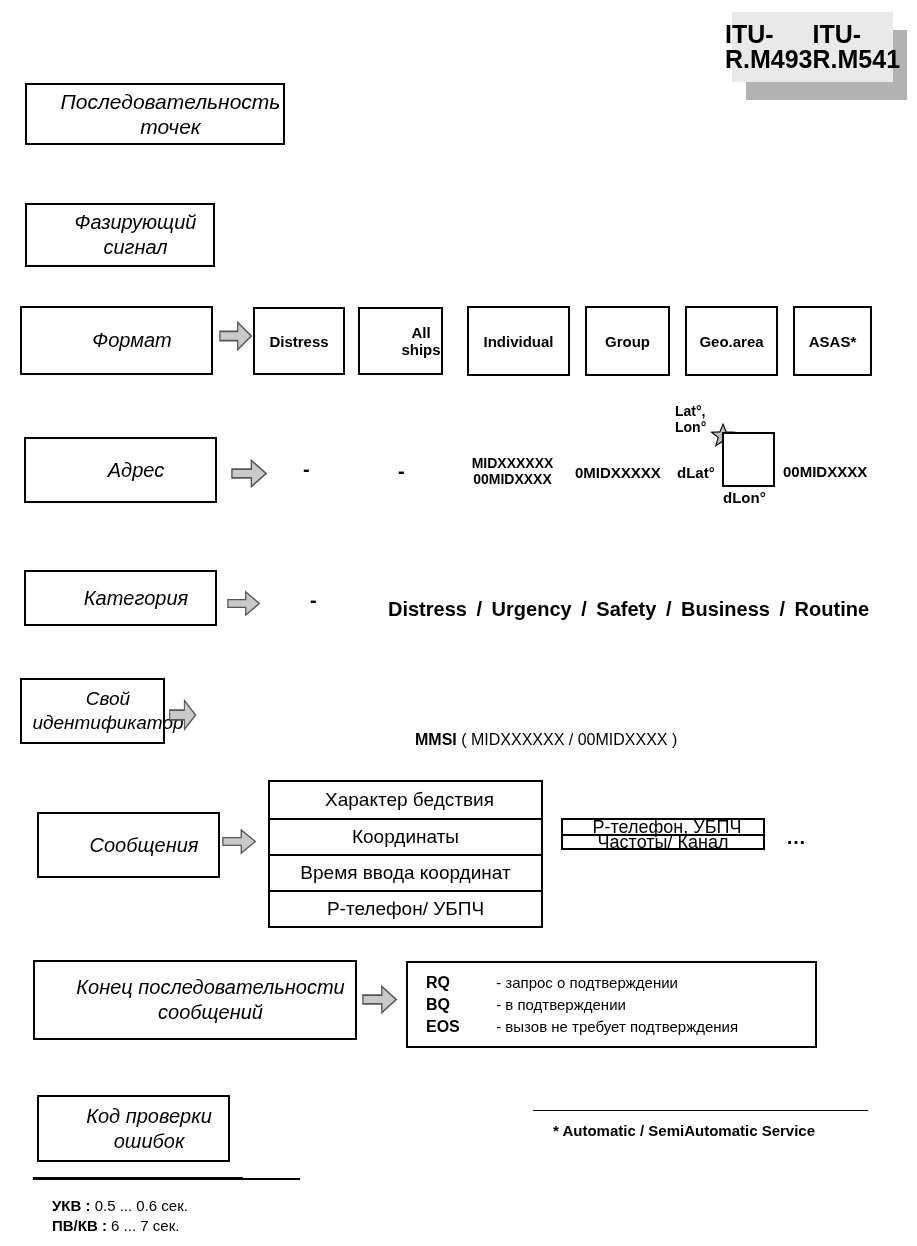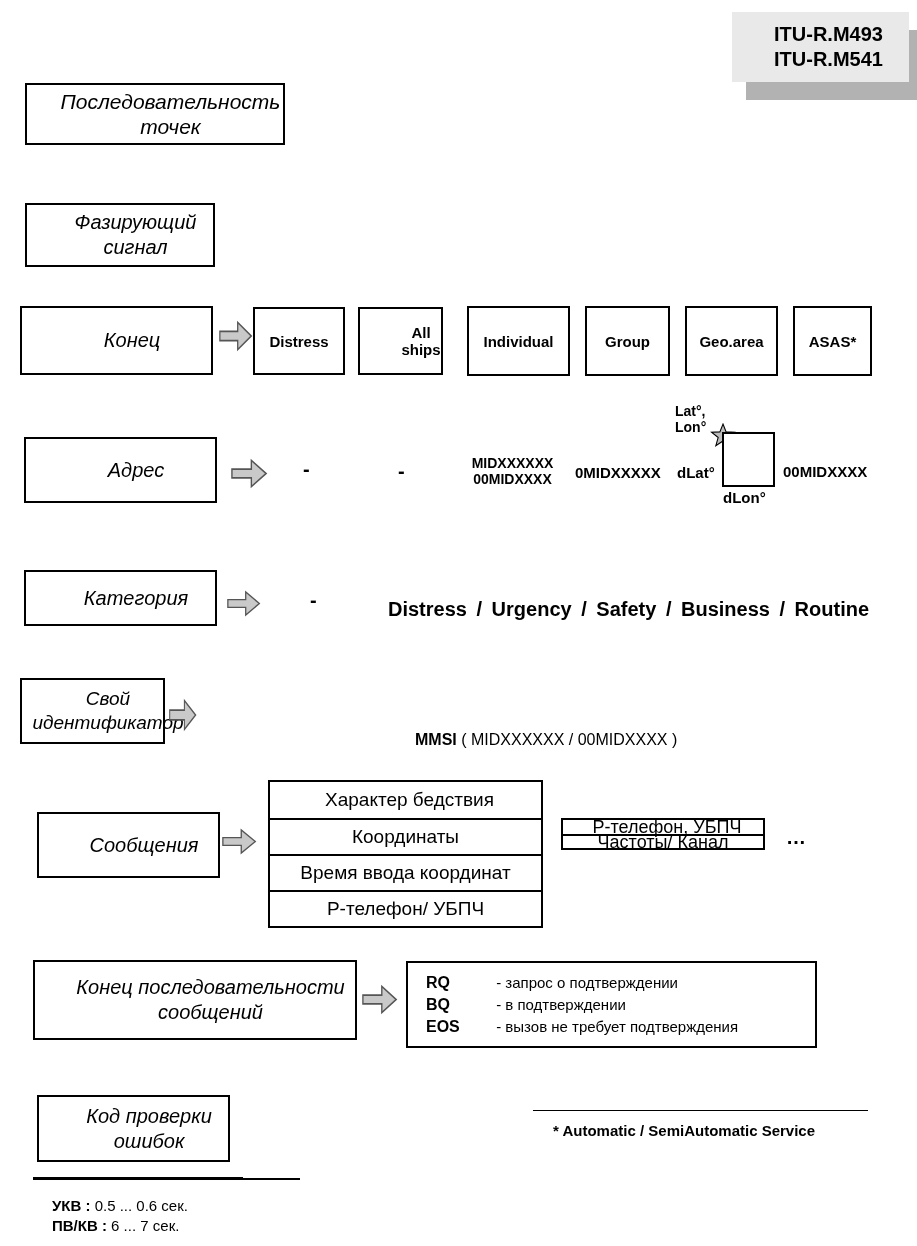--- a/index.html
+++ b/index.html
@@ -18,22 +18,22 @@
   .stage-sm { font-size:19px; line-height:24px; }
   .opt  { font-weight:bold; font-size:15px; }
   .lbl-b { font-weight:bold; }
   .b14 { font-weight:bold; font-size:14px; line-height:16px; }
   .b15 { font-weight:bold; font-size:15px; }
   .dash { position:absolute; font-weight:bold; font-size:20px; }
   .arrow { position:absolute; }
   .itu {
     position:absolute; left:732px; top:12px; width:161px; height:70px;
     background:#e9e9e9; box-shadow:14px 18px 0 #b2b2b2;
-    display:flex; flex-direction:column; align-items:center; justify-content:center;
-    font-weight:bold; font-size:20px; line-height:25px;padding-left:16px;
+    display:flex; flex-direction:row; align-items:center; justify-content:center;
+    font-weight:bold; font-size:25px; line-height:25px;
   }
   .msg-table {
     position:absolute; border:2px solid #000; background:#fff; box-sizing:border-box;
   }
   .msg-row {
     display:flex; align-items:center; justify-content:center;
     font-size:19px; border-top:2px solid #000; box-sizing:border-box;
   }
   .msg-row:first-child { border-top:none;padding-left:8px; }
   .t1-row { height:36px; }
@@ -66,21 +66,21 @@
 
   <div class="box stage stage-lg" style="left:25px; top:83px; width:260px; height:62px;">
     <span>Последовательность точек</span>
   </div>
 
   <div class="box stage" style="left:25px; top:203px; width:190px; height:64px;">
     <span>Фазирующий сигнал</span>
   </div>
 
   <div class="box stage" style="left:20px; top:306px; width:193px; height:69px;">
-    <span>Конец</span>
+    <span>Формат</span>
   </div>
 
   <div class="box stage" style="left:24px; top:437px; width:193px; height:66px;">
     <span>Адрес</span>
   </div>
 
   <div class="box stage" style="left:24px; top:570px; width:193px; height:56px;">
     <span>Категория</span>
   </div>
 

